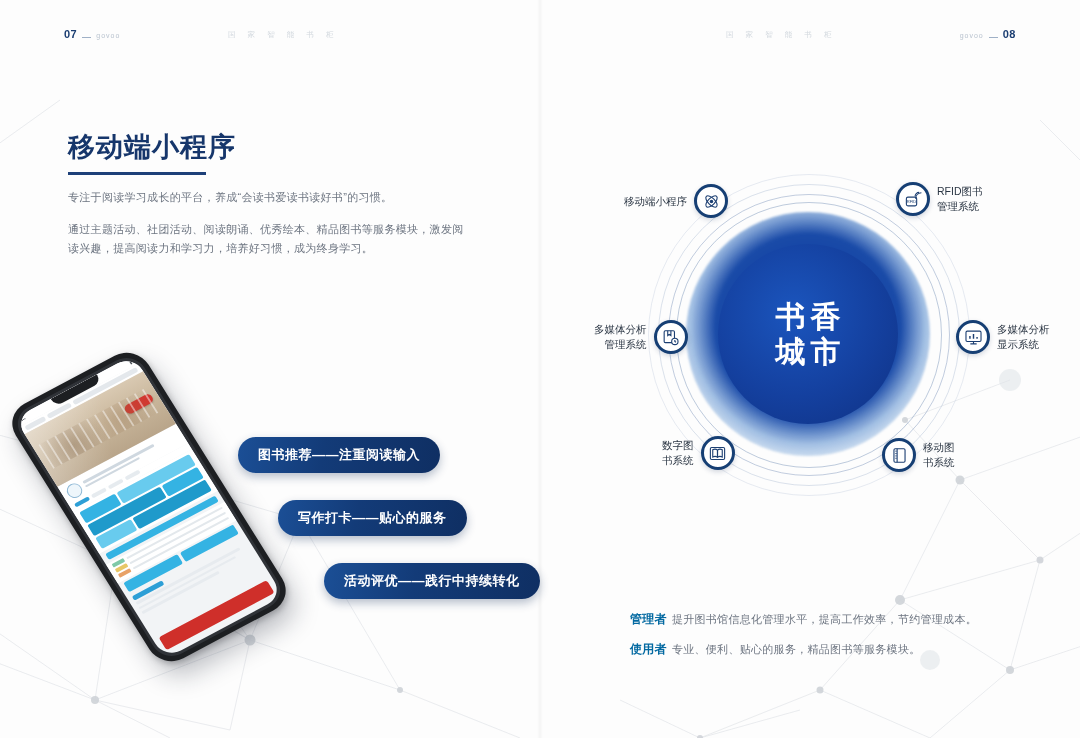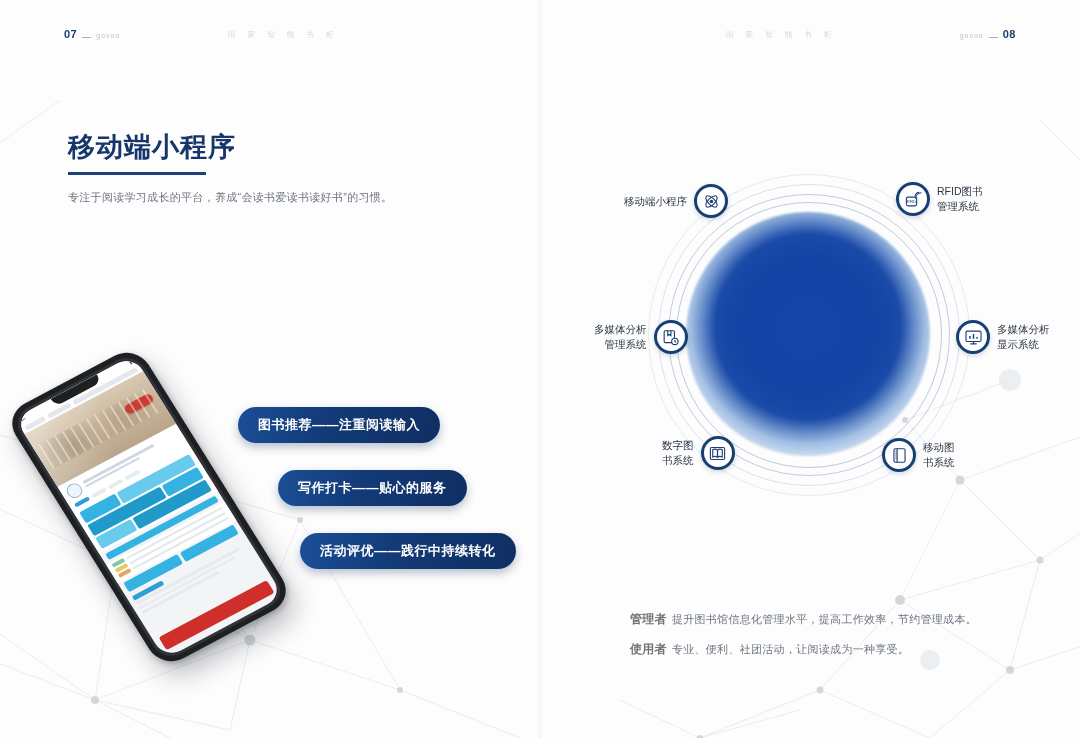--- a/index.html
+++ b/index.html
@@ -114,28 +114,29 @@
     position:absolute;left:6px;right:6px;bottom:7px;height:15px;border-radius:3px;background:#cf2f2a;
   }
 
   
   .callout{
     position:absolute;display:flex;align-items:center;justify-content:center;
     color:#ffffff;font-size:13px;font-weight:bold;letter-spacing:.5px;white-space:nowrap;
     border-radius:22px;padding:9px 20px;
     background:linear-gradient(100deg,#1b4f96 0%,#133b78 42%,#0f2f63 100%);
     box-shadow:0 4px 10px rgba(20,45,90,.3);
+    margin-top:30px;
   }
   .callout:before{
     content:"";position:absolute;left:-8px;top:50%;transform:translateY(-50%) rotate(45deg);
     width:16px;height:16px;background:#1b4f96;border-radius:3px;z-index:-1;
   }
   .co1{left:238px;top:407px;}
   .co2{left:278px;top:470px;}
-  .co3{left:300px;top:533px;justify-content:center;}
+  .co3{left:324px;top:533px;justify-content:center;}
 
   
   .diagram{position:absolute;left:600px;top:168px;width:440px;height:330px;}
   .ring{
     position:absolute;border-radius:50%;border:1px solid rgba(150,170,200,.35);
   }
   .r1{left:48px;top:6px;width:320px;height:320px;border-color:rgba(175,190,212,.30);}
   .r2{left:58px;top:16px;width:300px;height:300px;border-color:rgba(165,182,208,.40);}
   .r3{left:68px;top:26px;width:280px;height:280px;border-color:rgba(120,145,185,.45);}
   .r4{left:76px;top:34px;width:264px;height:264px;border-color:rgba(100,130,175,.42);}
@@ -169,21 +170,21 @@
   .node-label.ta-r{text-align:right;}
   .n-auto{left:24px;top:16px;}
   .n-rfid{left:296px;top:14px;align-items:center;}
   .n-book{left:-6px;top:152px;}
   .n-media{left:356px;top:152px;}
   .n-digi{left:62px;top:268px;}
   .n-mobile{left:282px;top:270px;}
 
   
   .note{position:absolute;left:630px;font-size:11px;color:#6c7480;letter-spacing:.3px;}
-  .note b{color:#737373;font-size:12px;font-weight:bold;margin-right:5px;}
+  .note b{color:#0369a1;font-size:12px;font-weight:bold;margin-right:5px;}
   .note-1{top:611px;}
   .note-2{top:641px;}
 </style>
 </head>
 <body>
 
 <div id="page">
 
   <svg class="bg-net" viewBox="0 0 1080 738">
     <g stroke="#e3e6ea" stroke-width="0.8" fill="none" opacity="0.95">
@@ -241,20 +242,21 @@
     <span class="hdr-brand">govoo</span>
     <span class="hdr-dash"></span>
     <span class="hdr-num">08</span>
   </div>
 
   <div class="title-wrap">
     <h1 class="title">移动端小程序</h1>
     <div class="title-rule"></div>
   </div>
   <div class="para para-1">专注于阅读学习成长的平台，养成“会读书爱读书读好书”的习惯。</div>
+  <div class="para para-2">通过主题活动、社团活动、阅读朗诵、优秀绘本、精品图书等服务模块，激发阅读兴趣，提高阅读力和学习力，培养好习惯，成为终身学习。</div>
 
   <div class="phone-stage">
     <div class="phone">
       <div class="phone-bezel">
         <div class="phone-screen">
           <div class="notch"></div>
           <div class="st-bar">
               <span>•••</span>
               <span>▮</span>
             </div>
@@ -327,20 +329,26 @@
   <div class="callout co3">
     <span>活动评优——践行中持续转化</span>
   </div>
 
   <div class="diagram">
     <div class="ring r1"></div>
     <div class="ring r2"></div>
     <div class="ring r3"></div>
     <div class="ring r4"></div>
     <div class="core-glow"></div>
+    <div class="core">
+      <div class="core-txt">
+        <div>书香</div>
+        <div>城市</div>
+      </div>
+    </div>
 
     <div class="node n-auto rev">
       <div class="bubble">
         <svg width="19" height="19" viewBox="0 0 24 24" fill="none" stroke="#1c3f72" stroke-width="1.4">
           <circle cx="12" cy="12" r="2.2" fill="#1c3f72" stroke="none"></circle>
           <ellipse cx="12" cy="12" rx="9.2" ry="4.3" transform="rotate(45 12 12)"></ellipse>
           <ellipse cx="12" cy="12" rx="9.2" ry="4.3" transform="rotate(-45 12 12)"></ellipse>
         </svg>
       </div>
       <div class="node-label ta-r">移动端小程序</div>
@@ -417,16 +425,16 @@
         <div>移动图</div>
         <div>书系统</div>
       </div>
     </div>
   </div>
 
   <div class="note note-1">
     <b>管理者</b><span>提升图书馆信息化管理水平，提高工作效率，节约管理成本。</span>
   </div>
   <div class="note note-2">
-    <b>使用者</b><span>专业、便利、社团活动，让阅读成为一种享受。</span>
+    <b>使用者</b><span>专业、便利、贴心的服务，精品图书等服务模块。</span>
   </div>
 
 </div>
 
 </body></html>

